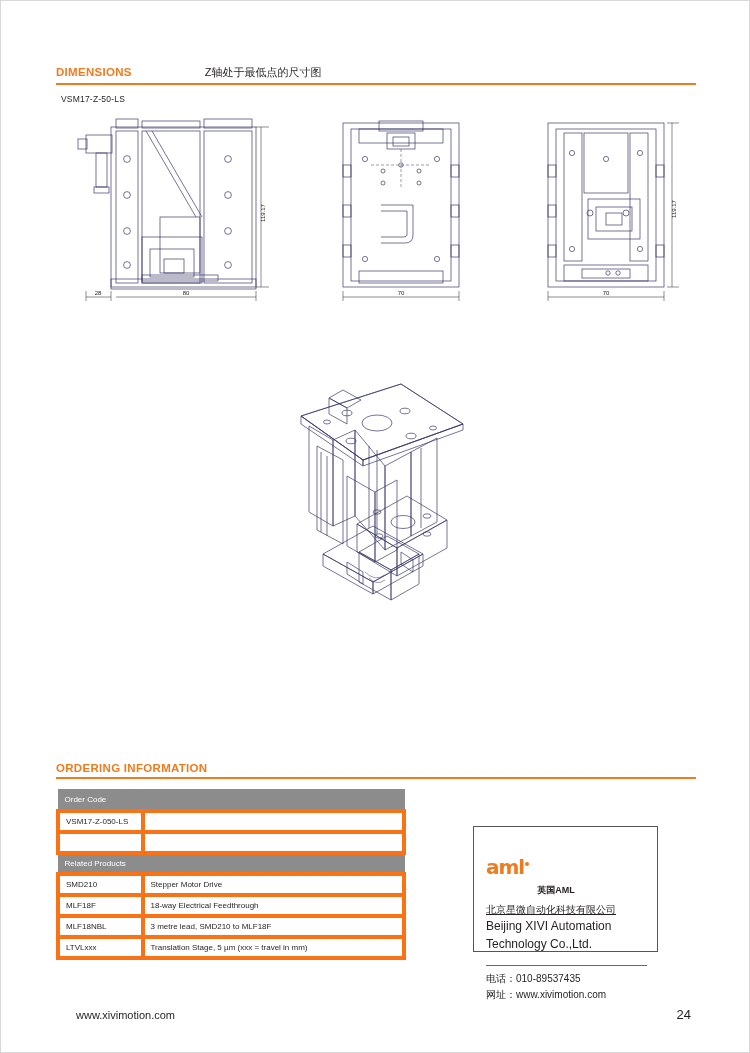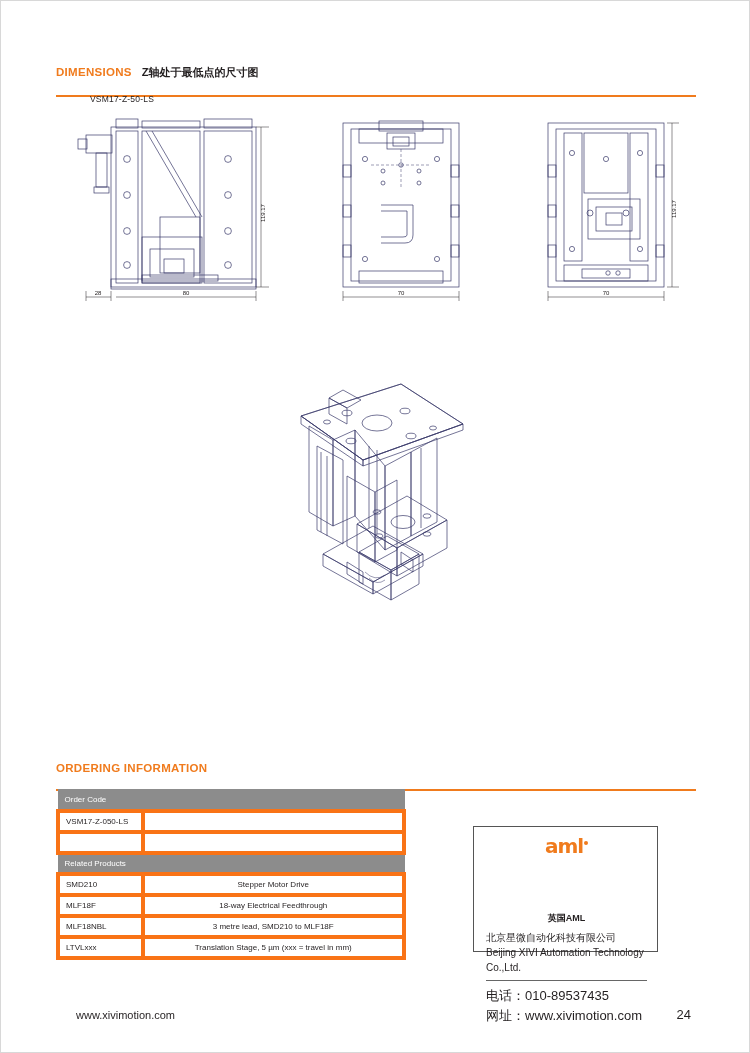--- a/index.html
+++ b/index.html
@@ -23,51 +23,51 @@
 
   
   .section-head {
     position: absolute;
     left: 55px;
     width: 640px;
   }
   .section-head .title-row {
     display: flex;
     align-items: baseline;
-    gap: 10px;
-    padding-bottom: 15px;
+    gap: 28px;
+    padding-bottom: 3px;
   }
   .sec-title {
     font-size: 11.5px;
     font-weight: bold;
     color: #f07b1d;
     letter-spacing: 0.3px;
   }
   .sec-sub {
     font-size: 11px;
-    font-weight: bold;
-    color: #231f20;
+    font-weight: normal;
+    color: #231f20;
+    margin-left: 45px;
   }
   .sec-rule {
     height: 1.6px;
     background: #f07b1d;
     width: 100%;
   }
 
   #dimensions-head { top: 64px; }
   #ordering-head { top: 761px; }
 
   .model-label {
     position: absolute;
     left: 60px;
     top: 93px;
     font-size: 8.5px;
     color: #231f20;
     letter-spacing: 0.2px;
-    margin-left: 29px;
   }
 
   
   .drawings {
     position: absolute;
     left: 55px;
     top: 108px;
     width: 645px;
     height: 220px;
   }
@@ -102,39 +102,38 @@
     color: #231f20;
     vertical-align: middle;
   }
   .order-table td.hdr {
     background: #8c8c8c;
     color: #ffffff;
     border: 1px solid #8c8c8c;
     font-size: 8px;
   }
   .order-table td.c1 { width: 85px; }
-  .order-table td.c2 { width: 265px; text-align: center; }
+  .order-table td.c2 { width: 265px; }
 
   
   .aml-box {
     position: absolute;
     left: 472px;
     top: 825px;
     width: 185px;
     height: 126px;
     border: 1px solid #555;
     background: #fff;
     padding: 9px 10px 0 12px;
   }
   .aml-logo-row {
     display: flex;
     align-items: center;
     gap: 8px;
     margin-bottom: 6px;
-    flex-direction: column;
   }
   .aml-mark {
     font-family: "DejaVu Sans", sans-serif;
     font-size: 20px;
     font-weight: bold;
     color: #f07b1d;
     letter-spacing: -1px;
     line-height: 1;
   }
   .aml-mark .dot {
@@ -148,31 +147,32 @@
   .aml-uk {
     font-size: 9px;
     color: #231f20;
     font-weight: bold;
     margin-top: 48px;
   }
   .aml-cn {
     font-size: 10px;
     color: #231f20;
     line-height: 1.4;
+    text-decoration: underline;
   }
   .aml-en {
-    font-size: 10px;
+    font-size: 12px;
     color: #231f20;
     line-height: 1.5;
-    padding-bottom: 5px;
+    padding-bottom: 12px;
     border-bottom: 1px solid #666;
     margin-bottom: 5px;
   }
   .aml-contact {
-    font-size: 13px;
+    font-size: 10px;
     line-height: 1.55;
     color: #231f20;
   }
 
   
   .footer-url {
     position: absolute;
     left: 75px;
     top: 1008px;
     font-size: 11px;

